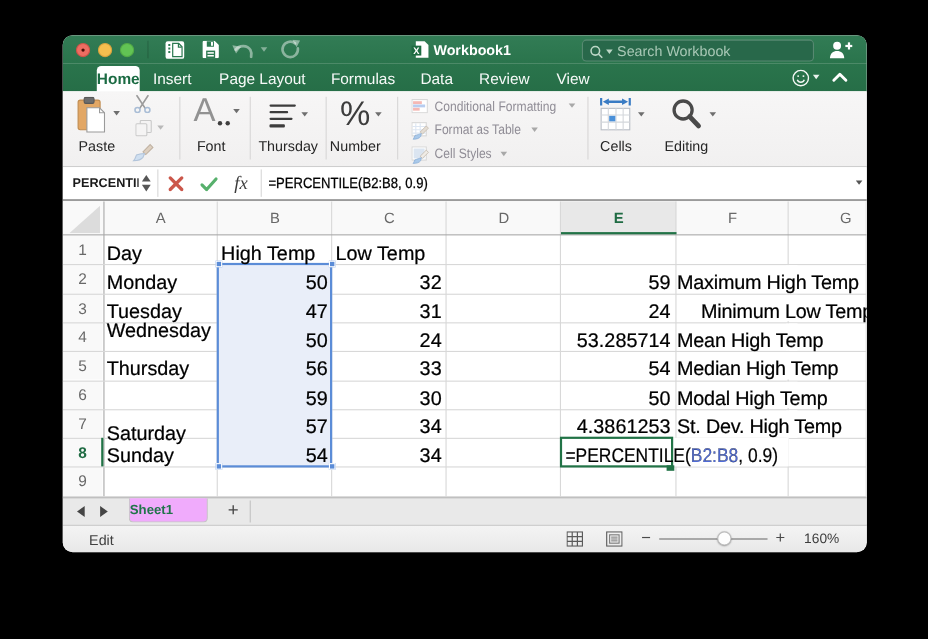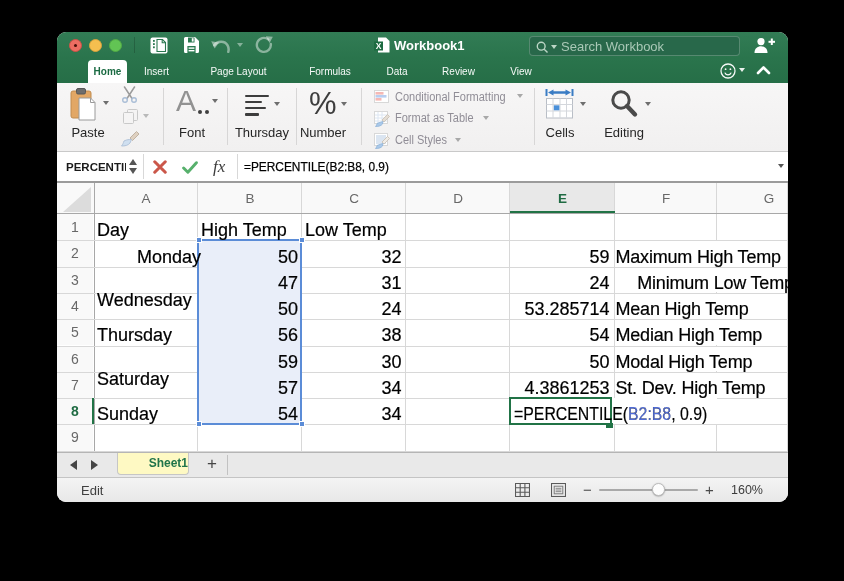--- a/index.html
+++ b/index.html
@@ -8,21 +8,21 @@
 
 #titlebar{position:absolute;left:0;top:0;width:731px;height:26px;background:linear-gradient(#327c55,#2a744c)}
 #tabrow{position:absolute;left:0;top:26px;width:731px;height:25px;background:linear-gradient(#2a744c,#266e47)}
 .light{position:absolute;top:7px;width:13px;height:13px;border-radius:50%}
 #ribbon{position:absolute;left:0;top:51px;width:731px;height:69px;background:linear-gradient(#f7f6f6,#f1f0f0);border-bottom:1px solid #c9c9c9}
 #fbar{position:absolute;left:0;top:120px;width:731px;height:29px;background:#fff}
 #fsep{position:absolute;left:0;top:149px;width:731px;height:2px;background:#9b9b9b}
 #grid{position:absolute;left:0;top:151px;width:731px;height:269px;background:#fff;overflow:hidden}
 #sheetbar{position:absolute;left:0;top:420px;width:731px;height:25px;background:#e9e9e9;border-top:1px solid #b5b5b5}
 #statusbar{position:absolute;left:0;top:445px;width:731px;height:25px;background:linear-gradient(#f4f4f4,#e8e8e8);border-top:1px solid #c4c4c4}
-.tab{position:absolute;top:2px;height:23px;color:rgba(255,255,255,.96);font-size:10px;line-height:23px;text-align:center}
+.tab{position:absolute;top:2px;height:23px;color:rgba(255,255,255,.96);font-size:14px;line-height:23px;text-align:center}
 .glab{position:absolute;font-size:13px;color:#262626;text-align:center;white-space:nowrap}
 .gsep{position:absolute;top:5px;height:57px;width:1px;background:#d7d6d6}
 .caret{position:absolute;width:0;height:0;border-left:3.5px solid transparent;border-right:3.5px solid transparent;border-top:4px solid #6e6e6e}
 .cfrow{position:absolute;font-size:12.5px;color:#908d96;white-space:nowrap;transform:scaleX(.88);transform-origin:0 0}
 
 .vline{position:absolute;width:1px;background:#d8d8d8}
 .hline{position:absolute;height:1px;background:#d8d8d8}
 .colhdr{position:absolute;top:0;height:30px;font-size:13.5px;color:#686868;text-align:center;line-height:32px;background:#f9f9f9}
 .rowhdr{position:absolute;left:0;width:36px;font-size:14px;color:#686868;text-align:center;background:#f9f9f9}
 .cell{position:absolute;font-size:18px;color:#000;white-space:nowrap;-webkit-text-stroke:0.2px #000}
@@ -268,57 +268,58 @@
       <div style="position:absolute;left:548.5px;top:239.9px;width:7px;height:5.5px;background:#217346"></div>
       <div style="position:absolute;left:658px;top:58.3px;width:10px;height:24.8px;background:#fff"></div>
       <div style="position:absolute;left:658px;top:84.6px;width:10px;height:24.8px;background:#fff"></div>
       <div style="position:absolute;left:658px;top:110.9px;width:10px;height:24.8px;background:#fff"></div>
       <div style="position:absolute;left:658px;top:137.2px;width:10px;height:24.8px;background:#fff"></div>
       <div style="position:absolute;left:658px;top:163.5px;width:10px;height:24.8px;background:#fff"></div>
       <div style="position:absolute;left:658px;top:189.8px;width:10px;height:24.8px;background:#fff"></div>
       <div class="cell " style="left:40px;top:36.2px;width:120px;height:26.3px;line-height:22.3px;">Day</div>
       <div class="cell " style="left:248px;top:36.2px;width:120px;height:26.3px;line-height:22.3px;">Low Temp</div>
       <div class="cell " style="left:144px;top:36.2px;width:120px;height:26.3px;line-height:22.3px;">High Temp</div>
-      <div class="cell " style="left:40px;top:62.5px;width:130px;height:26.3px;line-height:22.3px;margin-left:40px;">Monday</div>
+      <div class="cell " style="left:40px;top:62.5px;width:130px;height:26.3px;line-height:22.3px;">Monday</div>
       <div class="cell num" style="left:141px;top:62.5px;width:100px;height:26.3px;line-height:22.3px;">50</div>
       <div class="cell num" style="left:245px;top:62.5px;width:99.5px;height:26.3px;line-height:22.3px;">32</div>
       <div class="cell num" style="left:380px;top:62.5px;width:172.5px;height:26.3px;line-height:22.3px;">59</div>
       <div class="cell " style="left:558.5px;top:62.5px;width:200px;height:26.3px;line-height:22.3px;letter-spacing:-0.2px;">Maximum High Temp</div>
+      <div class="cell " style="left:40px;top:88.8px;width:130px;height:26.3px;line-height:22.3px;">Tuesday</div>
       <div class="cell num" style="left:141px;top:88.8px;width:100px;height:26.3px;line-height:22.3px;">47</div>
       <div class="cell num" style="left:245px;top:88.8px;width:99.5px;height:26.3px;line-height:22.3px;">31</div>
       <div class="cell num" style="left:380px;top:88.8px;width:172.5px;height:26.3px;line-height:22.3px;">24</div>
       <div class="cell " style="left:558.5px;top:88.8px;width:200px;height:26.3px;line-height:22.3px;letter-spacing:-0.2px;text-align:center;">Minimum Low Temp</div>
       <div class="cell " style="left:40px;top:106px;width:130px;height:26.3px;line-height:22.3px;">Wednesday</div>
       <div class="cell num" style="left:141px;top:115.10000000000001px;width:100px;height:26.3px;line-height:22.3px;">50</div>
       <div class="cell num" style="left:245px;top:115.10000000000001px;width:99.5px;height:26.3px;line-height:22.3px;">24</div>
       <div class="cell num" style="left:380px;top:115.10000000000001px;width:172.5px;height:26.3px;line-height:22.3px;">53.285714</div>
       <div class="cell " style="left:40px;top:141.39999999999998px;width:130px;height:26.3px;line-height:22.3px;">Thursday</div>
       <div class="cell " style="left:558.5px;top:115.10000000000001px;width:200px;height:26.3px;line-height:22.3px;letter-spacing:-0.2px;">Mean High Temp</div>
       <div class="cell num" style="left:141px;top:141.39999999999998px;width:100px;height:26.3px;line-height:22.3px;">56</div>
-      <div class="cell num" style="left:245px;top:141.39999999999998px;width:99.5px;height:26.3px;line-height:22.3px;">38</div>
+      <div class="cell num" style="left:245px;top:141.39999999999998px;width:99.5px;height:26.3px;line-height:22.3px;">33</div>
       <div class="cell num" style="left:380px;top:141.39999999999998px;width:172.5px;height:26.3px;line-height:22.3px;">54</div>
       <div class="cell " style="left:558.5px;top:141.39999999999998px;width:200px;height:26.3px;line-height:22.3px;letter-spacing:-0.2px;">Median High Temp</div>
       <div class="cell num" style="left:141px;top:167.7px;width:100px;height:26.3px;line-height:22.3px;">59</div>
       <div class="cell num" style="left:245px;top:167.7px;width:99.5px;height:26.3px;line-height:22.3px;">30</div>
       <div class="cell num" style="left:380px;top:167.7px;width:172.5px;height:26.3px;line-height:22.3px;">50</div>
       <div class="cell " style="left:558.5px;top:167.7px;width:200px;height:26.3px;line-height:22.3px;letter-spacing:-0.2px;">Modal High Temp</div>
-      <div class="cell " style="left:40px;top:185px;width:130px;height:26.3px;line-height:22.3px;">Saturday</div>
+      <div class="cell " style="left:40px;top:200px;width:130px;height:26.3px;line-height:22.3px;">Saturday</div>
       <div class="cell num" style="left:141px;top:194px;width:100px;height:26.3px;line-height:22.3px;">57</div>
       <div class="cell num" style="left:245px;top:194px;width:99.5px;height:26.3px;line-height:22.3px;">34</div>
       <div class="cell num" style="left:380px;top:194px;width:172.5px;height:26.3px;line-height:22.3px;">4.3861253</div>
       <div class="cell " style="left:558.5px;top:194px;width:200px;height:26.3px;line-height:22.3px;letter-spacing:-0.2px;">St. Dev. High Temp</div>
       <div class="cell " style="left:40px;top:220.29999999999998px;width:130px;height:26.3px;line-height:22.3px;">Sunday</div>
       <div class="cell num" style="left:141px;top:220.29999999999998px;width:100px;height:26.3px;line-height:22.3px;">54</div>
       <div class="cell num" style="left:245px;top:220.29999999999998px;width:99.5px;height:26.3px;line-height:22.3px;">34</div>
       <div class="cell " style="left:457px;top:220.29999999999998px;width:280px;height:26.3px;line-height:22.3px;transform:scaleX(.88);transform-origin:0 0;"><span>=PERCENTILE(</span><span style="color:#4f6bd8">B2:B8</span><span>, 0.9)</span></div>
     </div>
   <div id="sheetbar">
     <div class="abs" style="left:13px;top:7px;width:0;height:0;border-top:5px solid transparent;border-bottom:5px solid transparent;border-right:7px solid #454545"></div>
     <div class="abs" style="left:34px;top:7px;width:0;height:0;border-top:5px solid transparent;border-bottom:5px solid transparent;border-left:7px solid #454545"></div>
-    <div class="abs" style="left:60px;top:0;width:72px;height:22px;background:#fef9c3;border:1px solid #c6c6c6;border-top:none;border-radius:0 0 4px 4px;text-align:right;line-height:21px;font-size:12px;font-weight:bold;color:#20744a">Sheet1</div>
+    <div class="abs" style="left:60px;top:0;width:72px;height:22px;background:#f0abfc;border:1px solid #c6c6c6;border-top:none;border-radius:0 0 4px 4px;text-align:left;line-height:21px;font-size:12px;font-weight:bold;color:#20744a">Sheet1</div>
     <div class="abs" style="left:145px;top:1px;width:20px;height:20px;font-size:17px;color:#454545;text-align:center;line-height:20px">+</div>
     <div class="abs" style="left:170px;top:2px;width:1px;height:20px;background:#c2c2c2"></div>
   </div>
   <div id="statusbar">
     <div class="abs" style="left:24px;top:0;height:24px;line-height:25px;font-size:13px;color:#404040">Edit</div>
     <svg class="abs" style="left:458px;top:5px" width="15" height="14" viewBox="0 0 15 14">
       <path d="M0.5 0.5 h14 v13 h-14 z M0.5 4.8 h14 M0.5 9.2 h14 M5.2 0.5 v13 M9.9 0.5 v13" fill="none" stroke="#5a5a5a" stroke-width="1.1"></path>
     </svg>
     <svg class="abs" style="left:494px;top:5px" width="15" height="14" viewBox="0 0 15 14">
       <rect x="0.5" y="0.5" width="14" height="13" fill="none" stroke="#5a5a5a" stroke-width="1.1"></rect>

